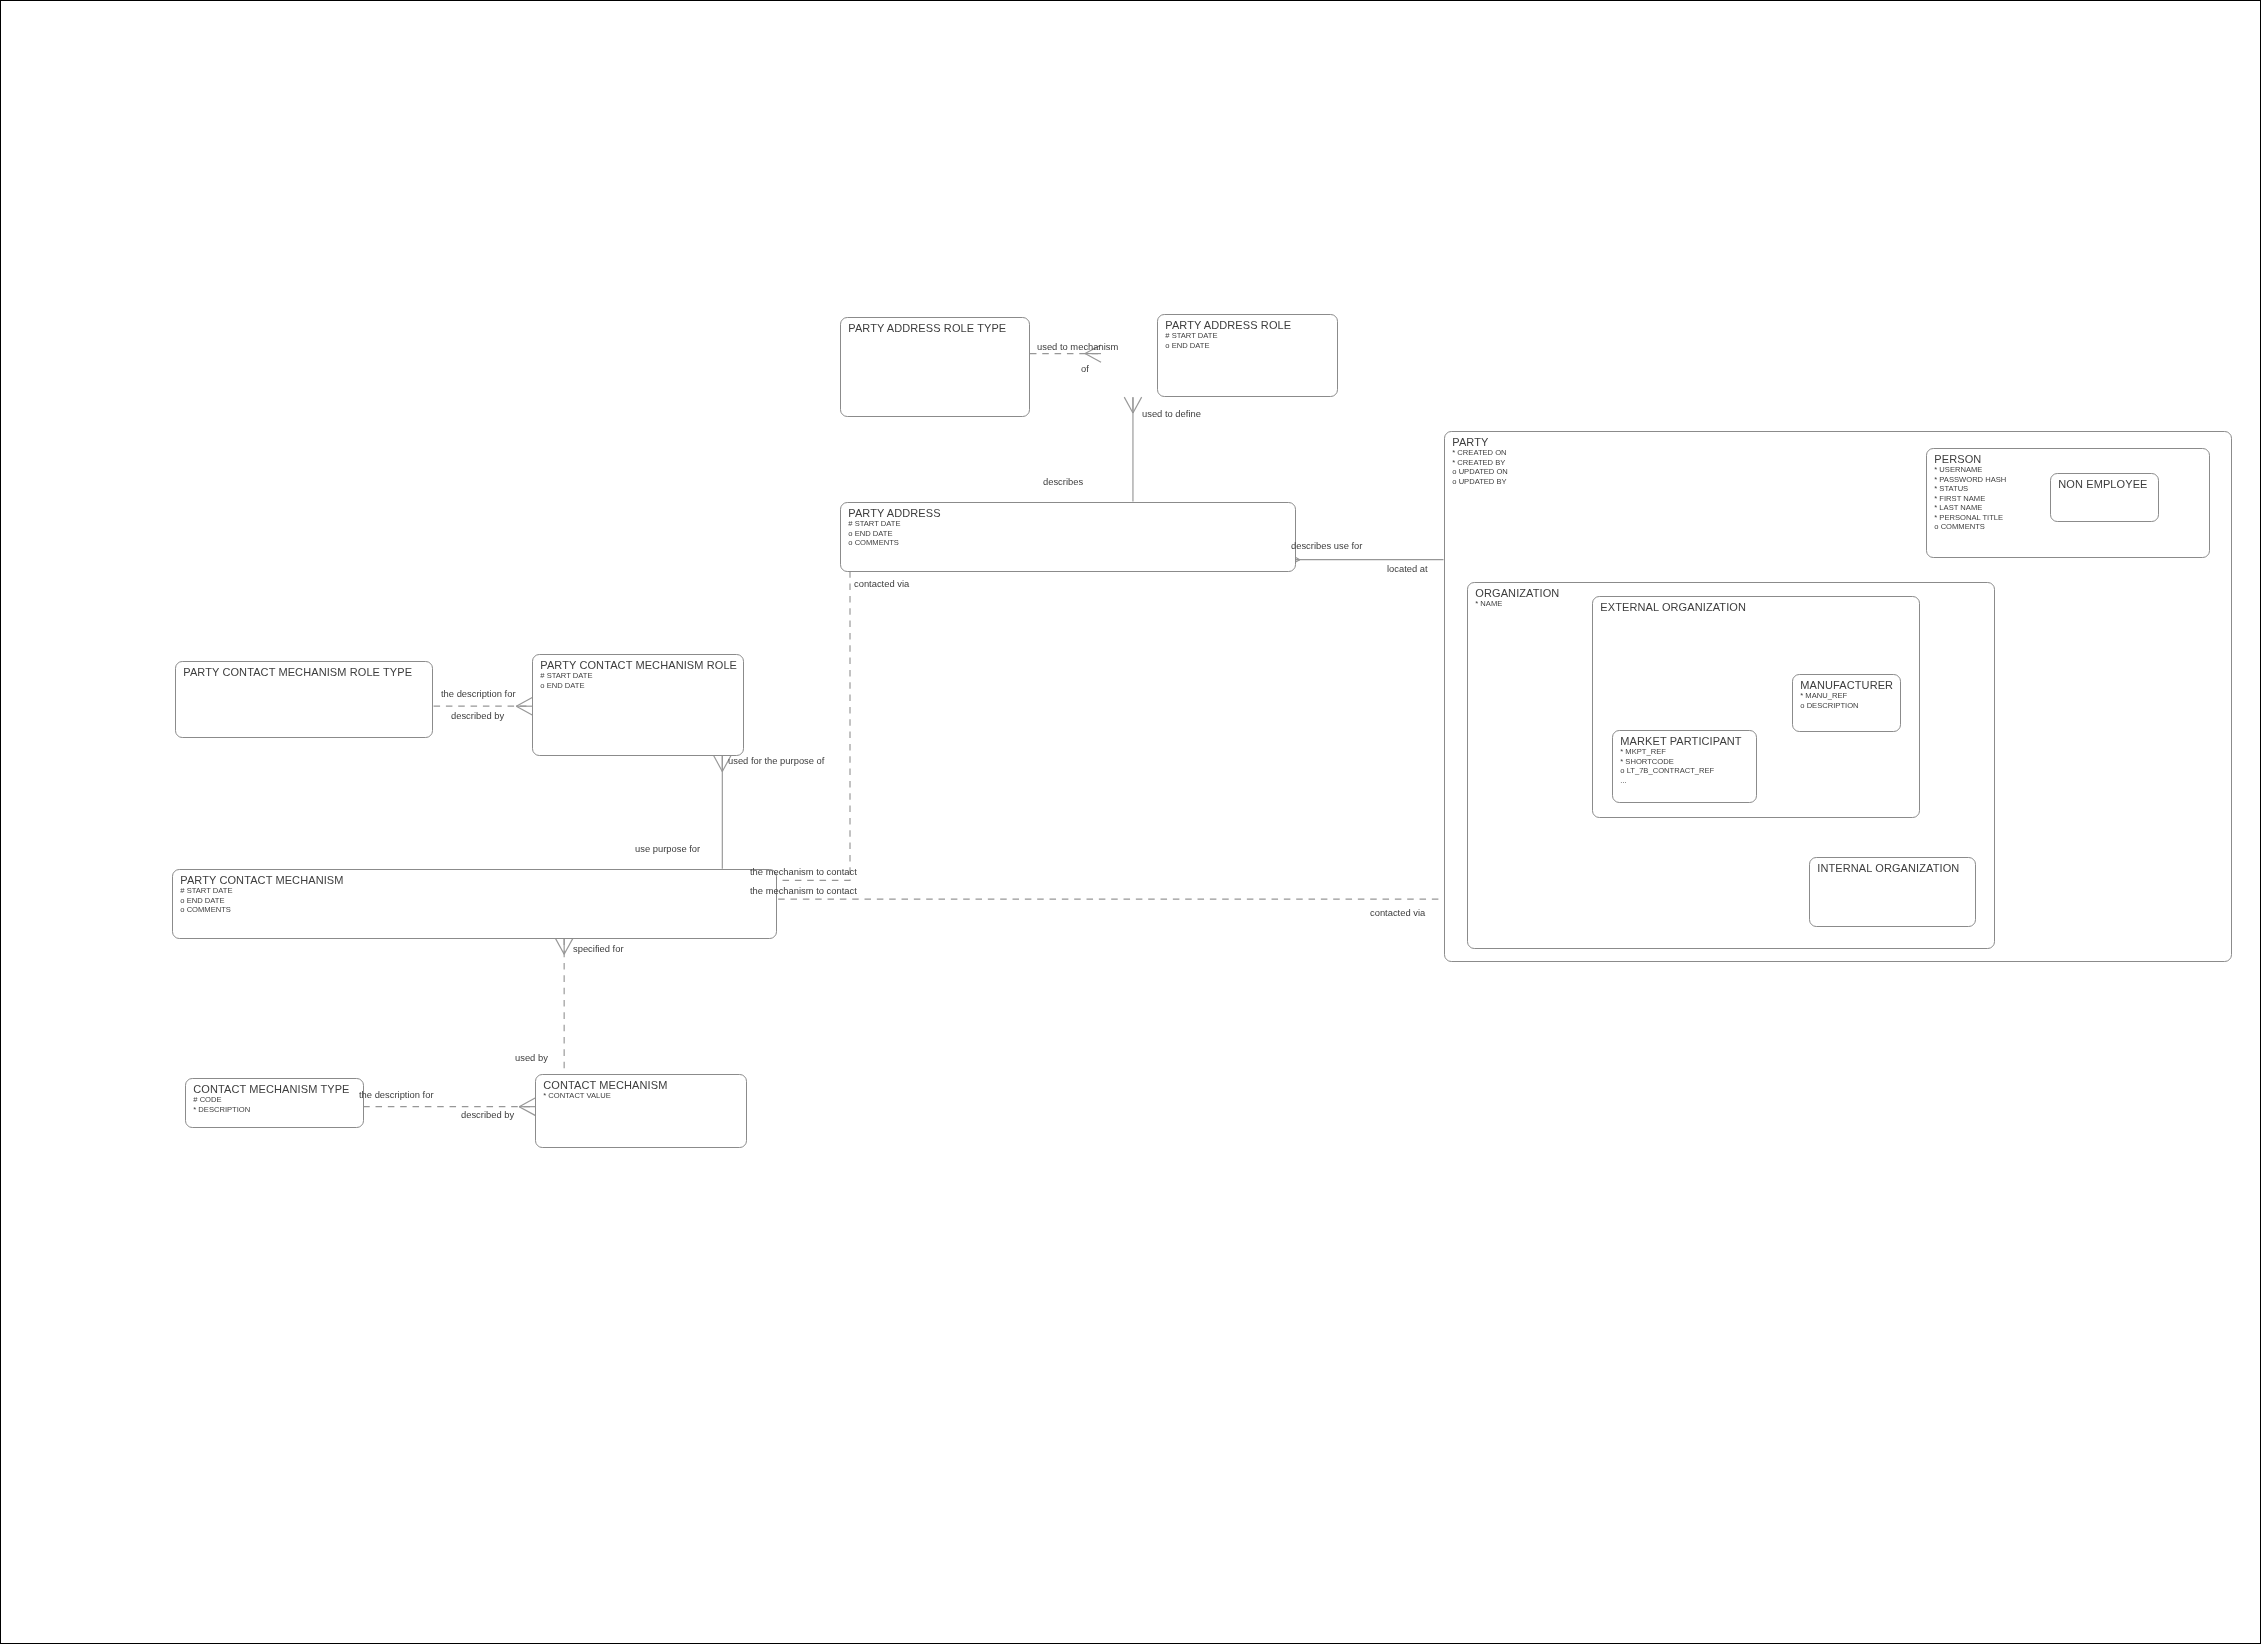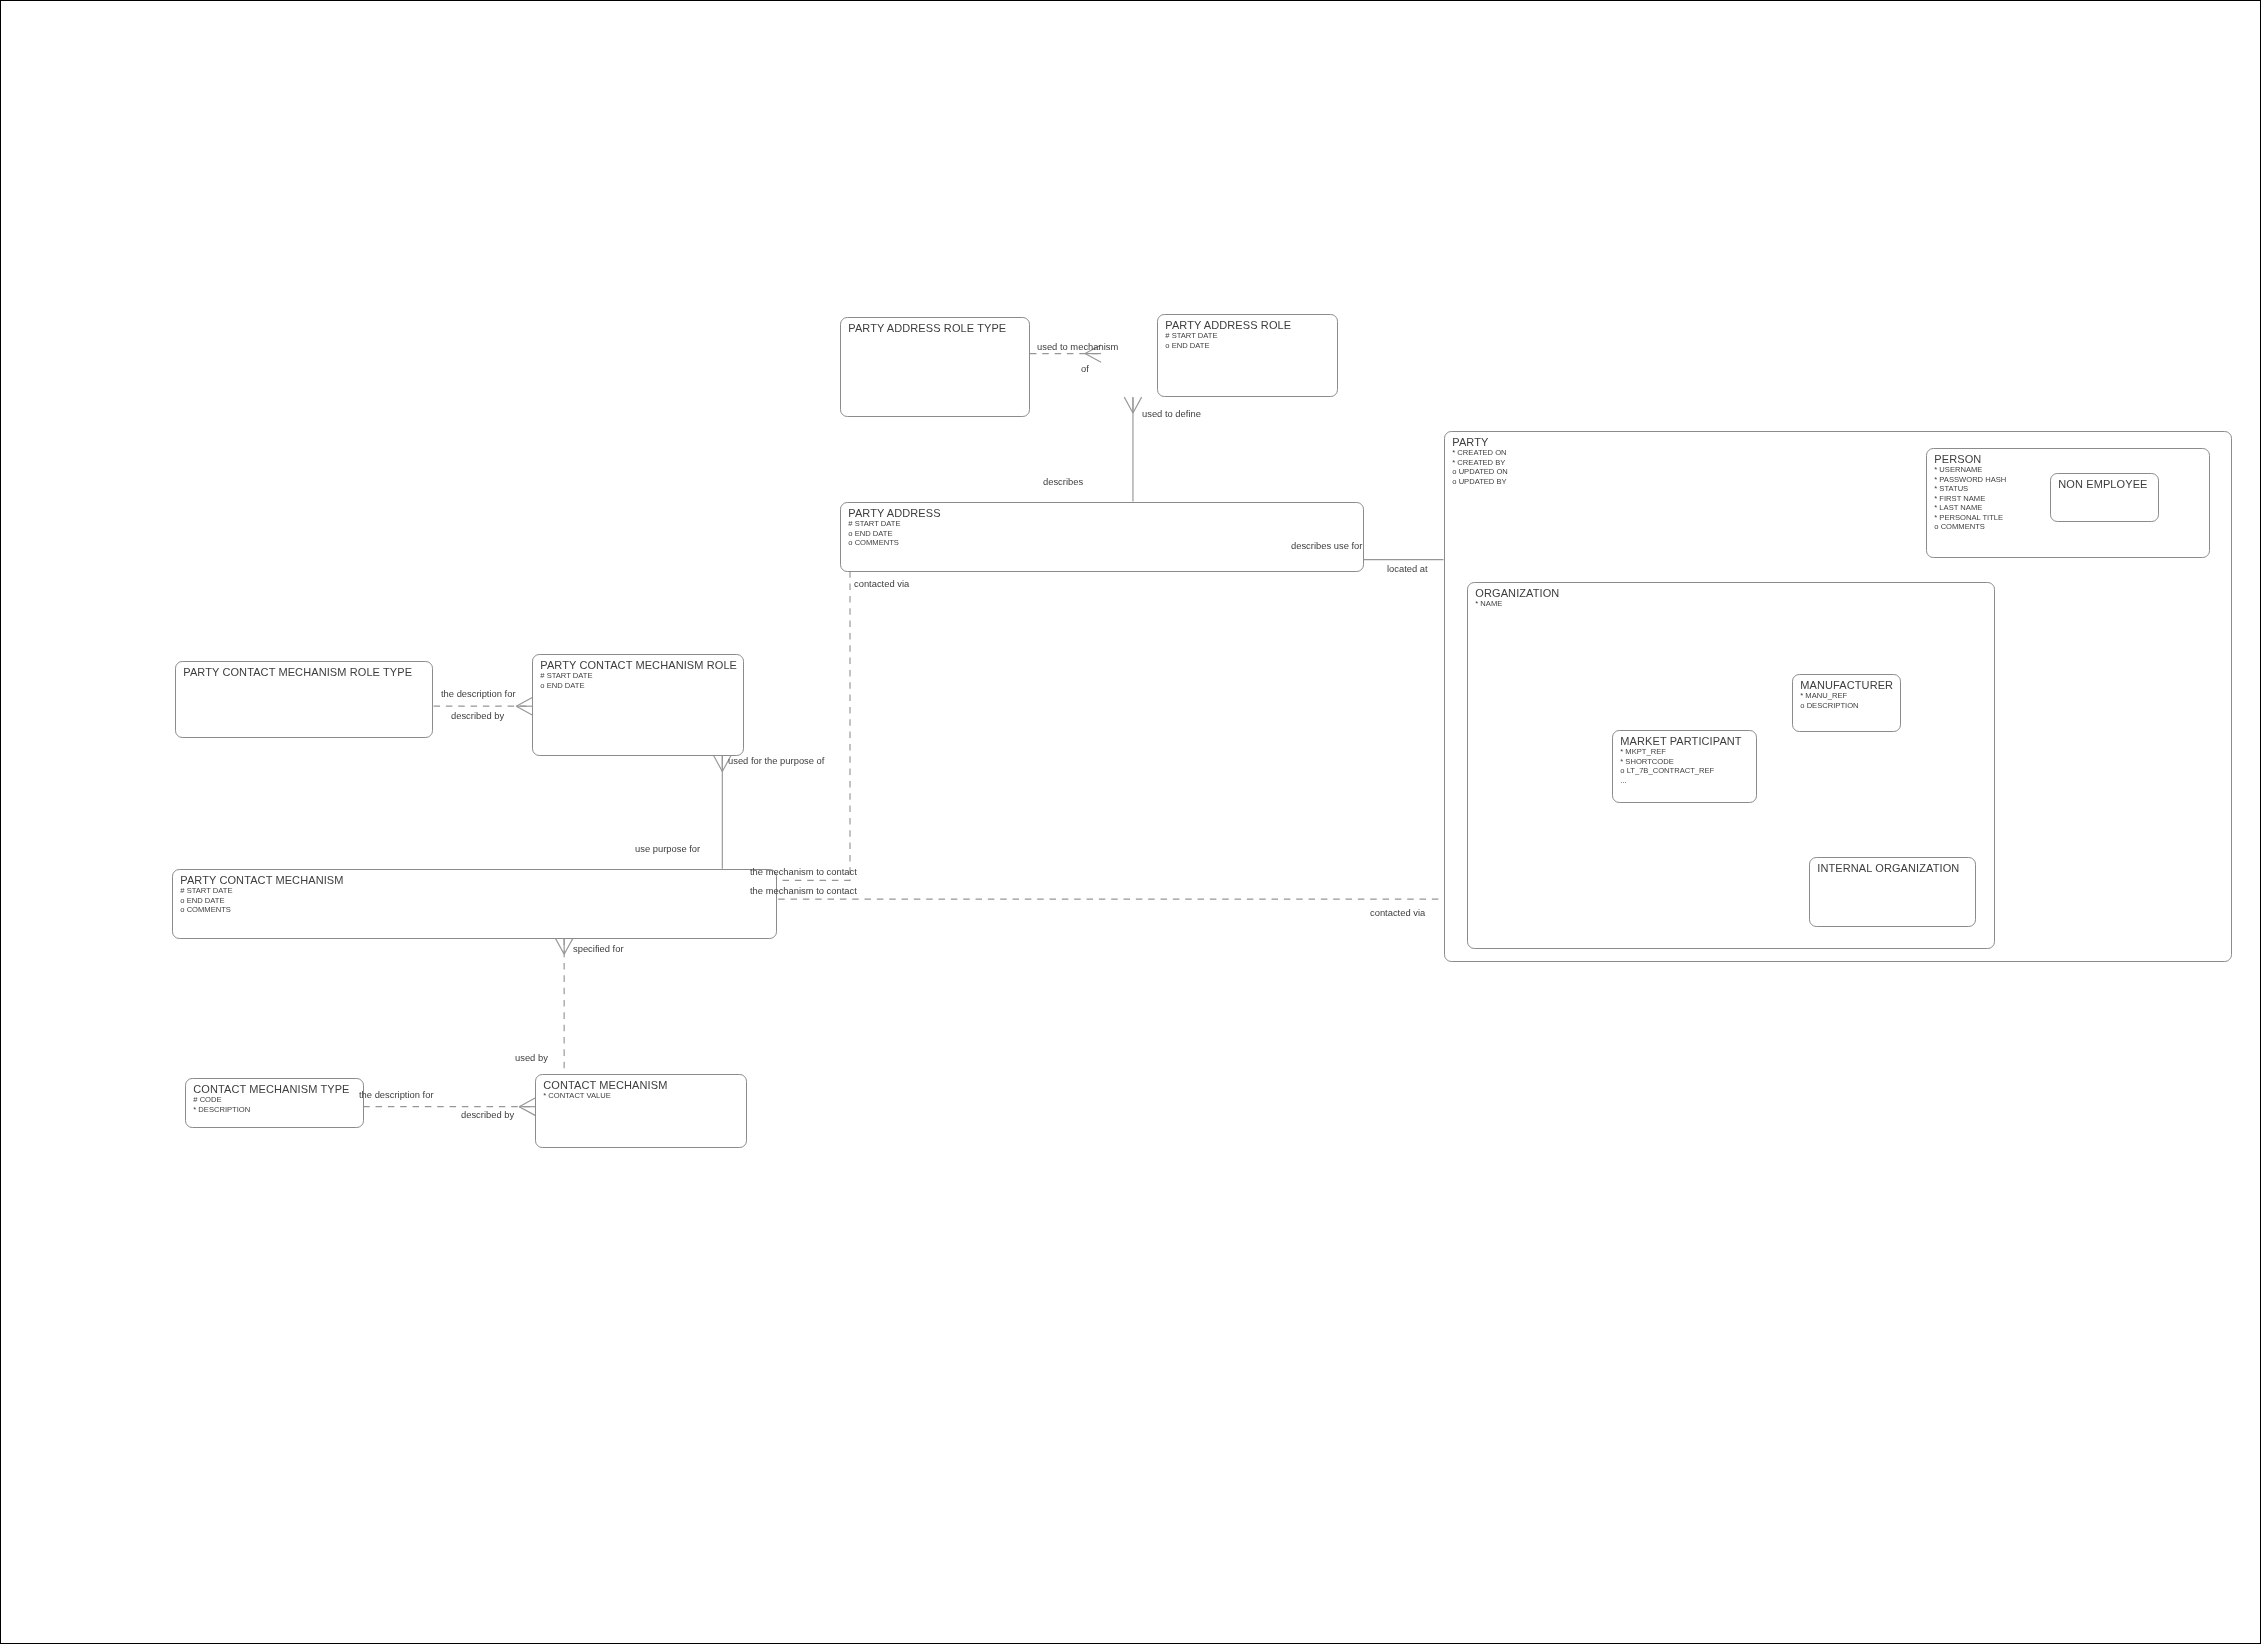--- a/index.html
+++ b/index.html
@@ -95,21 +95,21 @@
       <line x1="714" y1="1524" x2="736" y2="1536" stroke="#979797" stroke-width="1.6"></line>
     </svg>
     <div class="entity" style="left: 839px; top: 316px; width: 190px; height: 100px;">
       <div class="entity-title">PARTY ADDRESS ROLE TYPE</div>
     </div>
     <div class="entity" style="left: 1156px; top: 313px; width: 181px; height: 83px;">
       <div class="entity-title">PARTY ADDRESS ROLE</div>
       <div class="entity-attr"># START DATE</div>
       <div class="entity-attr">o END DATE</div>
     </div>
-    <div class="entity" style="left: 839px; top: 501px; width: 524px; height: 70px;">
+    <div class="entity" style="left: 839px; top: 501px; width: 456px; height: 70px;">
       <div class="entity-title">PARTY ADDRESS</div>
       <div class="entity-attr"># START DATE</div>
       <div class="entity-attr">o END DATE</div>
       <div class="entity-attr">o COMMENTS</div>
     </div>
     <div class="entity" style="left: 1443px; top: 430px; width: 788px; height: 531px;">
       <div class="entity-title">PARTY</div>
       <div class="entity-attr">* CREATED ON</div>
       <div class="entity-attr">* CREATED BY</div>
       <div class="entity-attr">o UPDATED ON</div>
@@ -124,20 +124,23 @@
       <div class="entity-attr">* LAST NAME</div>
       <div class="entity-attr">* PERSONAL TITLE</div>
       <div class="entity-attr">o COMMENTS</div>
     </div>
     <div class="entity" style="left: 2049px; top: 472px; width: 109px; height: 49px;">
       <div class="entity-title">NON EMPLOYEE</div>
     </div>
     <div class="entity" style="left: 1466px; top: 581px; width: 528px; height: 367px;">
       <div class="entity-title">ORGANIZATION</div>
       <div class="entity-attr">* NAME</div>
+    </div>
+    <div class="entity" style="left: 1591px; top: 595px; width: 328px; height: 222px;">
+      <div class="entity-title">EXTERNAL ORGANIZATION</div>
     </div>
     <div class="entity" style="left: 1791px; top: 673px; width: 109px; height: 58px;">
       <div class="entity-title">MANUFACTURER</div>
       <div class="entity-attr">* MANU_REF</div>
       <div class="entity-attr">o DESCRIPTION</div>
     </div>
     <div class="entity" style="left: 1611px; top: 729px; width: 145px; height: 73px;">
       <div class="entity-title">MARKET PARTICIPANT</div>
       <div class="entity-attr">* MKPT_REF</div>
       <div class="entity-attr">* SHORTCODE</div>

